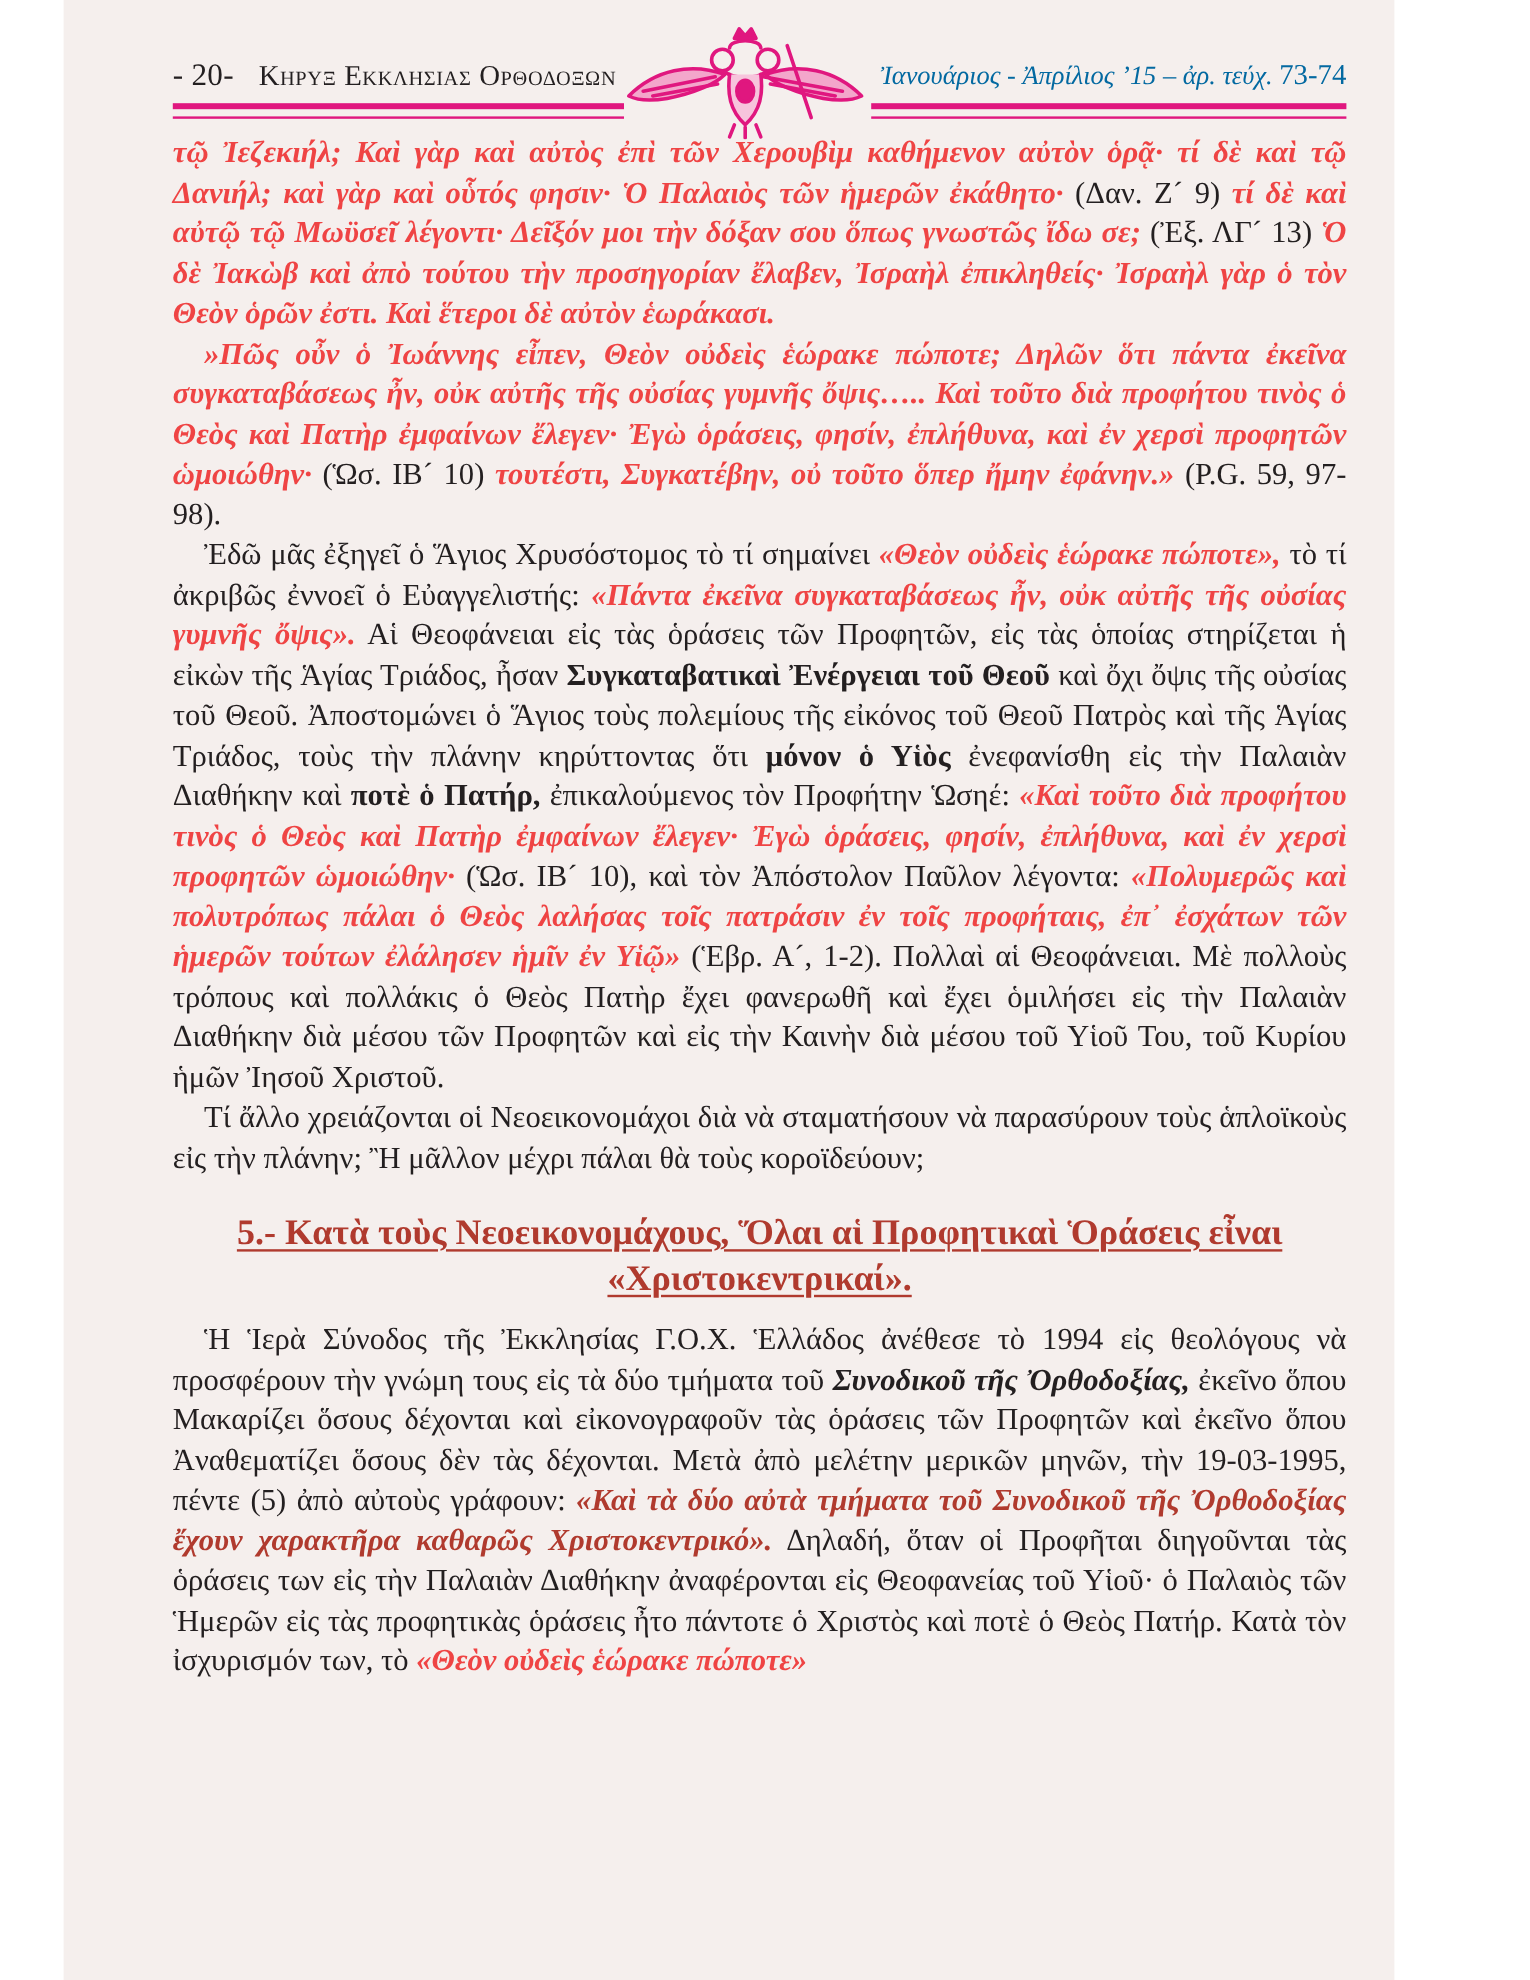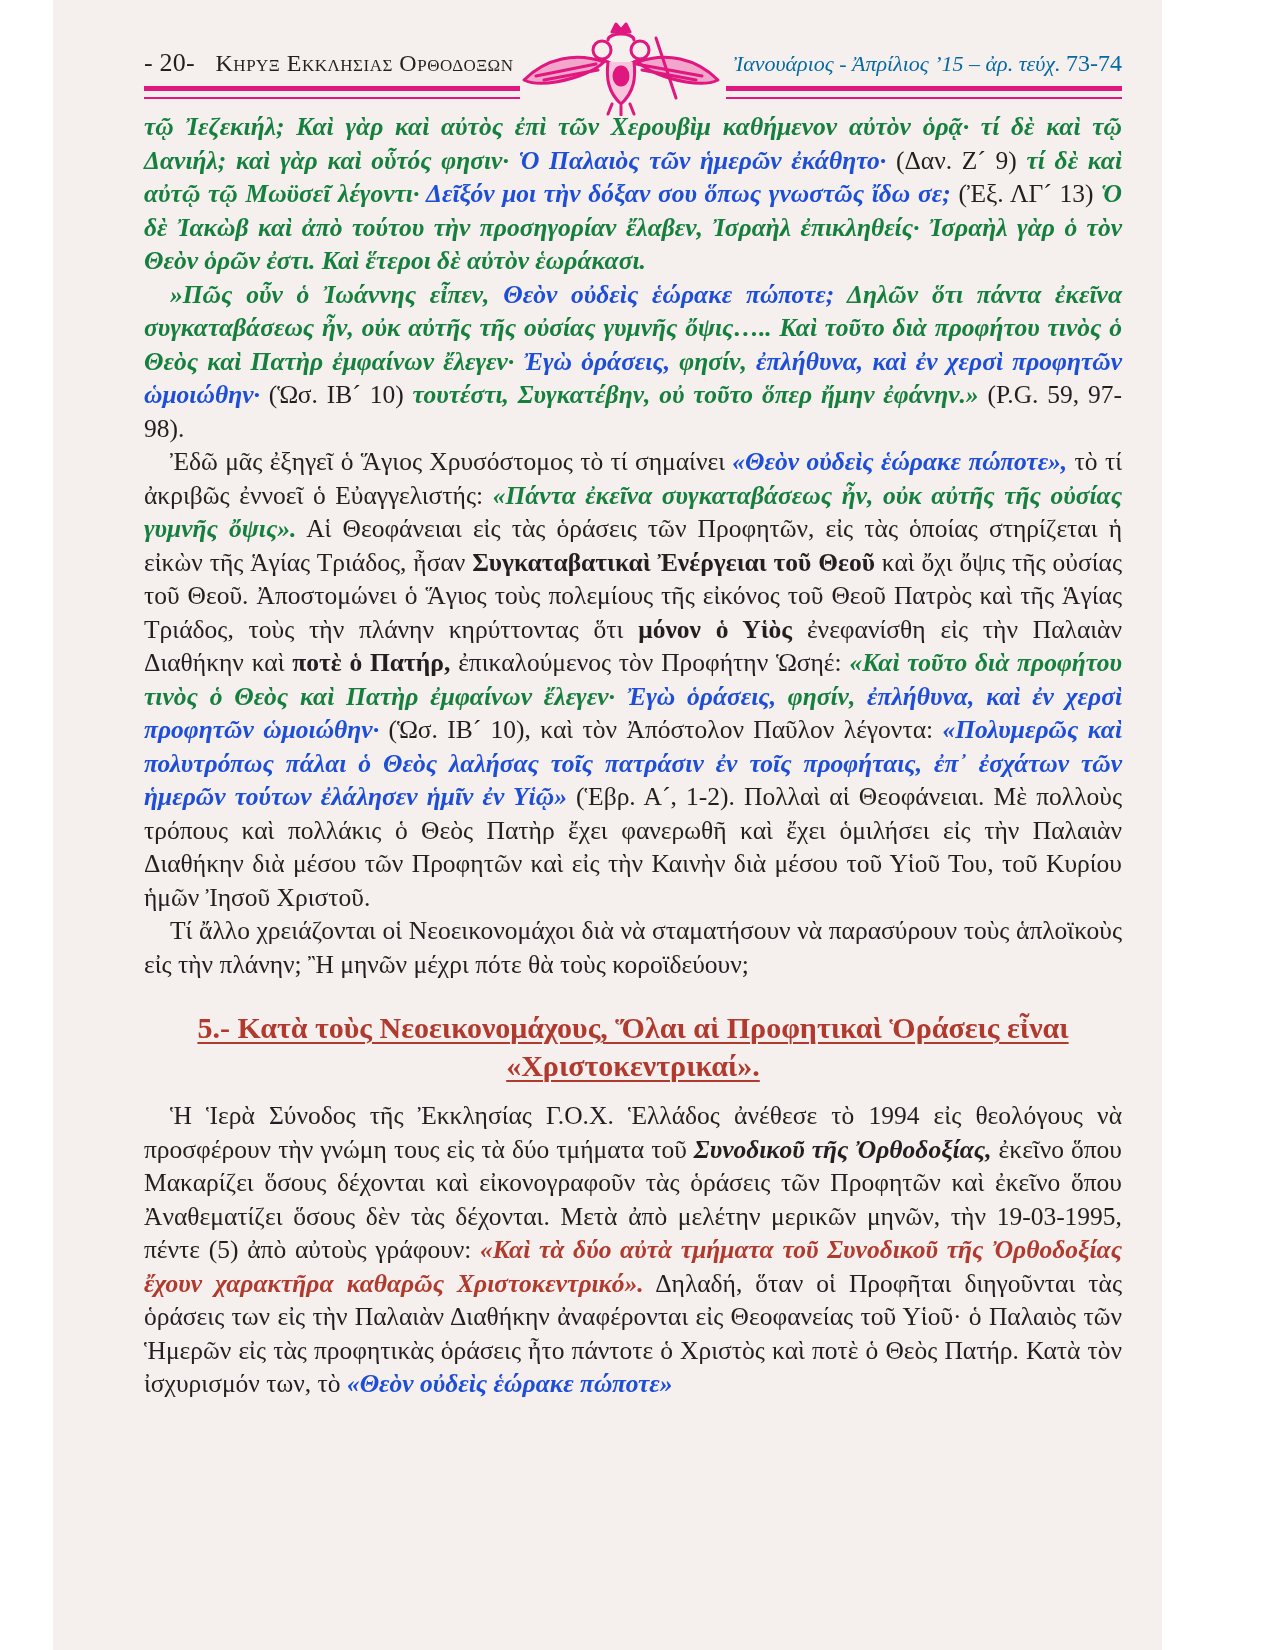--- a/index.html
+++ b/index.html
@@ -31,22 +31,22 @@
   }
   .rule-thick { position: absolute; top: 46px; height: 5px; background: #e0177f; }
   .rule-thin { position: absolute; top: 57px; height: 2px; background: #e0177f; }
   .content {
     position: absolute; left: 144px; top: 110px; width: 978px;
     font-size: 25.5px; line-height: 33.5px; color: #231f20;
     text-align: justify;
   }
   .content p { margin: 0; }
   .indent { text-indent: 26px; }
-  .blue { color: #15803d; font-weight: bold; font-style: italic; }
-  .red { color: #1d4ed8; font-weight: bold; font-style: italic; }
+  .blue { color: #ef4444; font-weight: bold; font-style: italic; }
+  .red { color: #ef4444; font-weight: bold; font-style: italic; }
   .dred { color: #b03a2e; font-weight: bold; font-style: italic; }
   .b { font-weight: bold; }
   .bi { font-weight: bold; font-style: italic; }
   .heading {
     color: #b03a2e; font-weight: bold; font-size: 30px; line-height: 38px;
     text-decoration: underline; text-decoration-thickness: 2px;
     text-underline-offset: 4px;
     margin: 28px 0 14px 0 !important; text-align: center;
   }
 </style>
@@ -94,21 +94,21 @@
 
   <p class="indent">
     <span class="blue">»Πῶς οὖν ὁ Ἰωάννης εἶπεν,</span><span class="red"> Θεὸν οὐδεὶς ἑώρακε πώποτε;</span><span class="blue"> Δηλῶν ὅτι πάντα ἐκεῖνα συγκαταβάσεως ἦν, οὐκ αὐτῆς τῆς οὐσίας γυμνῆς ὄψις….. Καὶ τοῦτο διὰ προφήτου τινὸς ὁ Θεὸς καὶ Πατὴρ ἐμφαίνων ἔλεγεν·</span><span class="red"> Ἐγὼ ὁράσεις,</span><span class="blue"> φησίν,</span><span class="red"> ἐπλήθυνα, καὶ ἐν χερσὶ  προφητῶν ὡμοιώθην·</span><span> (Ὡσ. ΙΒ´ 10)</span><span class="blue"> τουτέστι, Συγκατέβην, οὐ τοῦτο ὅπερ ἤμην ἐφάνην.»</span><span> (P.G. 59, 97-98).</span>
   </p>
 
   <p class="indent">
     <span>Ἐδῶ μᾶς ἐξηγεῖ ὁ Ἅγιος Χρυσόστομος τὸ τί σημαίνει</span><span class="red"> «Θεὸν οὐδεὶς ἑώρακε πώποτε»,</span><span> τὸ τί ἀκριβῶς ἐννοεῖ ὁ Εὐαγγελιστής:</span><span class="blue"> «Πάντα ἐκεῖνα συγκαταβάσεως ἦν, οὐκ αὐτῆς τῆς οὐσίας γυμνῆς ὄψις».</span><span> Αἱ Θεοφάνειαι εἰς τὰς ὁράσεις τῶν Προφητῶν, εἰς τὰς ὁποίας στηρίζεται ἡ εἰκὼν τῆς Ἁγίας Τριάδος, ἦσαν</span><span class="b"> Συγκαταβατικαὶ Ἐνέργειαι τοῦ Θεοῦ</span><span> καὶ ὄχι ὄψις τῆς οὐσίας τοῦ Θεοῦ. Ἀποστομώνει ὁ Ἅγιος τοὺς πολεμίους τῆς εἰκόνος τοῦ Θεοῦ Πατρὸς καὶ τῆς Ἁγίας Τριάδος, τοὺς τὴν πλάνην κηρύττοντας ὅτι</span><span class="b"> μόνον ὁ Υἱὸς</span><span> ἐνεφανίσθη εἰς τὴν Παλαιὰν Διαθήκην καὶ</span><span class="b"> ποτὲ ὁ Πατήρ,</span><span> ἐπικαλούμενος τὸν Προφήτην Ὡσηέ:</span><span class="blue"> «Καὶ τοῦτο διὰ προφήτου τινὸς ὁ Θεὸς καὶ Πατὴρ ἐμφαίνων ἔλεγεν·</span><span class="red"> Ἐγὼ ὁράσεις,</span><span class="blue"> φησίν,</span><span class="red"> ἐπλήθυνα, καὶ ἐν χερσὶ προφητῶν ὡμοιώθην·</span><span> (Ὡσ. ΙΒ´ 10), καὶ τὸν Ἀπόστολον Παῦλον λέγοντα:</span><span class="red"> «Πολυμερῶς καὶ πολυτρόπως πάλαι ὁ Θεὸς λαλήσας τοῖς πατράσιν ἐν τοῖς προφήταις, ἐπ᾿ ἐσχάτων τῶν ἡμερῶν τούτων ἐλάλησεν ἡμῖν ἐν Υἱῷ»</span><span> (Ἑβρ. Α´, 1-2). Πολλαὶ αἱ Θεοφάνειαι. Μὲ πολλοὺς τρόπους καὶ πολλάκις ὁ Θεὸς Πατὴρ ἔχει φανερωθῆ καὶ ἔχει ὁμιλήσει εἰς τὴν Παλαιὰν Διαθήκην διὰ μέσου τῶν Προφητῶν καὶ εἰς τὴν Καινὴν διὰ μέσου τοῦ Υἱοῦ Του, τοῦ Κυρίου ἡμῶν Ἰησοῦ Χριστοῦ.</span>
   </p>
 
   <p class="indent">
-    <span>Τί ἄλλο χρειάζονται οἱ Νεοεικονομάχοι διὰ νὰ σταματήσουν νὰ παρασύρουν τοὺς ἁπλοϊκοὺς εἰς τὴν πλάνην; Ἢ μηνῶν μέχρι πότε θὰ τοὺς κοροϊδεύουν;</span>
+    <span>Τί ἄλλο χρειάζονται οἱ Νεοεικονομάχοι διὰ νὰ σταματήσουν νὰ παρασύρουν τοὺς ἁπλοϊκοὺς εἰς τὴν πλάνην; Ἢ μᾶλλον μέχρι πάλαι θὰ τοὺς κοροϊδεύουν;</span>
   </p>
 
   <p class="heading">5.- Κατὰ τοὺς Νεοεικονομάχους, Ὅλαι αἱ Προφητικαὶ Ὁράσεις εἶναι «Χριστοκεντρικαί».</p>
 
   <p class="indent">
     <span>Ἡ Ἱερὰ Σύνοδος τῆς Ἐκκλησίας Γ.Ο.Χ. Ἑλλάδος ἀνέθεσε τὸ 1994 εἰς θεολόγους νὰ προσφέρουν τὴν γνώμη τους εἰς τὰ δύο τμήματα τοῦ</span><span class="bi"> Συνοδικοῦ τῆς Ὀρθοδοξίας,</span><span> ἐκεῖνο ὅπου Μακαρίζει ὅσους δέχονται καὶ εἰκονογραφοῦν τὰς ὁράσεις τῶν Προφητῶν καὶ ἐκεῖνο ὅπου Ἀναθεματίζει ὅσους δὲν τὰς δέχονται. Μετὰ ἀπὸ μελέτην μερικῶν μηνῶν, τὴν 19-03-1995, πέντε (5) ἀπὸ αὐτοὺς γράφουν:</span><span class="dred"> «Καὶ τὰ δύο αὐτὰ τμήματα τοῦ Συνοδικοῦ τῆς Ὀρθοδοξίας ἔχουν χαρακτῆρα καθαρῶς Χριστοκεντρικό».</span><span> Δηλαδή, ὅταν οἱ Προφῆται διηγοῦνται τὰς ὁράσεις των εἰς τὴν Παλαιὰν Διαθήκην ἀναφέρονται εἰς Θεοφανείας τοῦ Υἱοῦ· ὁ Παλαιὸς τῶν Ἡμερῶν εἰς τὰς προφητικὰς ὁράσεις ἦτο πάντοτε ὁ Χριστὸς καὶ ποτὲ ὁ Θεὸς Πατήρ. Κατὰ τὸν ἰσχυρισμόν των, τὸ</span><span class="red"> «Θεὸν οὐδεὶς ἑώρακε πώποτε»</span>
   </p>
 
 </div>
 

